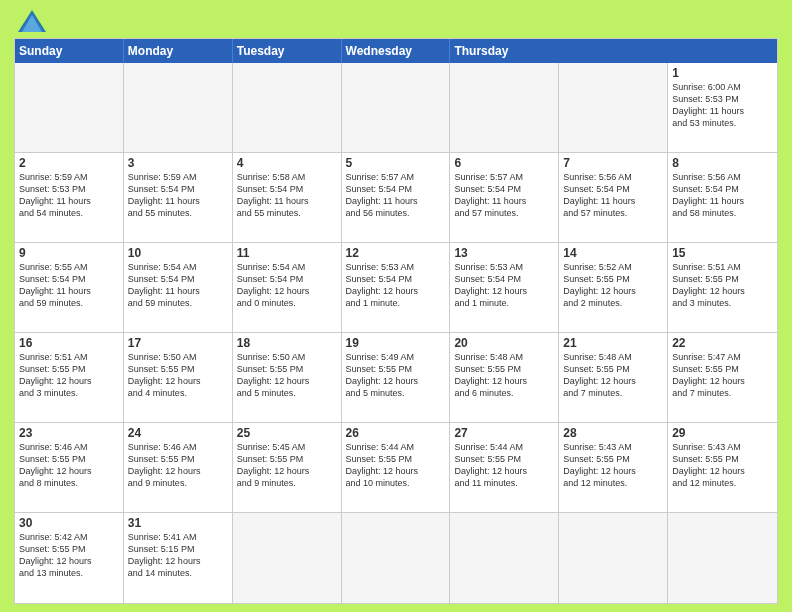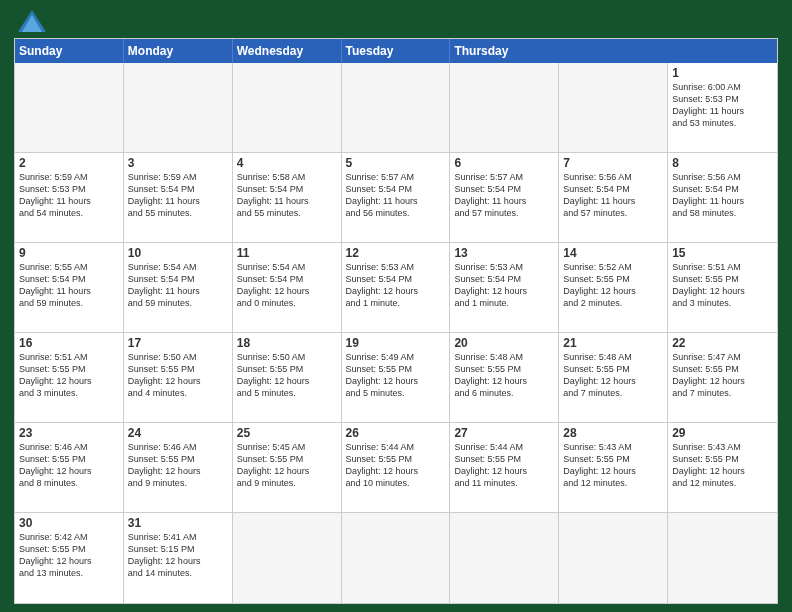--- a/index.html
+++ b/index.html
@@ -6,21 +6,21 @@
     body {
       font-family: Arial, sans-serif;
       background: #f0f0f0;
       width: 792px;
       height: 612px;
       overflow: hidden;
     }
     .page {
       width: 792px;
       height: 612px;
-      background: #14532d;
+      background: #bef264;
       display: flex;
       flex-direction: column;
       padding: 10px 14px 8px 14px;
     }
     .header {
       display: flex;
       justify-content: space-between;
       align-items: flex-start;
       margin-bottom: 6px;
     }
@@ -126,22 +126,22 @@
     <div class="title-area">
       <div class="month-year"></div>
       <div class="location"></div>
     </div>
   </div>
 
   <div class="calendar">
     <div class="cal-header" id="cal-header">
         <div class="cal-header-cell">Sunday</div>
         <div class="cal-header-cell">Monday</div>
+        <div class="cal-header-cell">Tuesday</div>
         <div class="cal-header-cell">Wednesday</div>
-        <div class="cal-header-cell">Tuesday</div>
         <div class="cal-header-cell">Thursday</div>
       </div>
     <div class="cal-body" id="cal-body">
         <div class="cal-cell empty"></div>
         <div class="cal-cell empty"></div>
         <div class="cal-cell empty"></div>
         <div class="cal-cell empty"></div>
         <div class="cal-cell empty"></div>
         <div class="cal-cell empty"></div>
         <div class="cal-cell">

